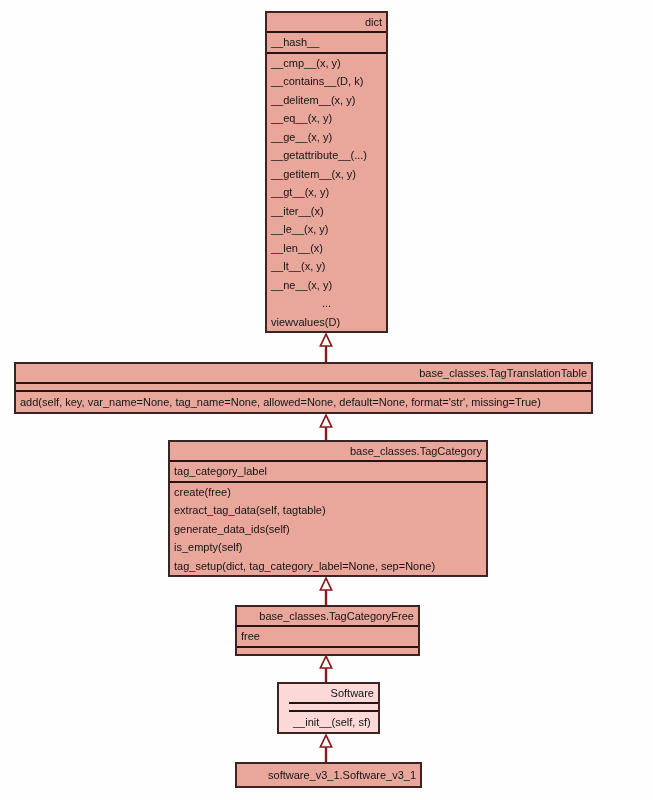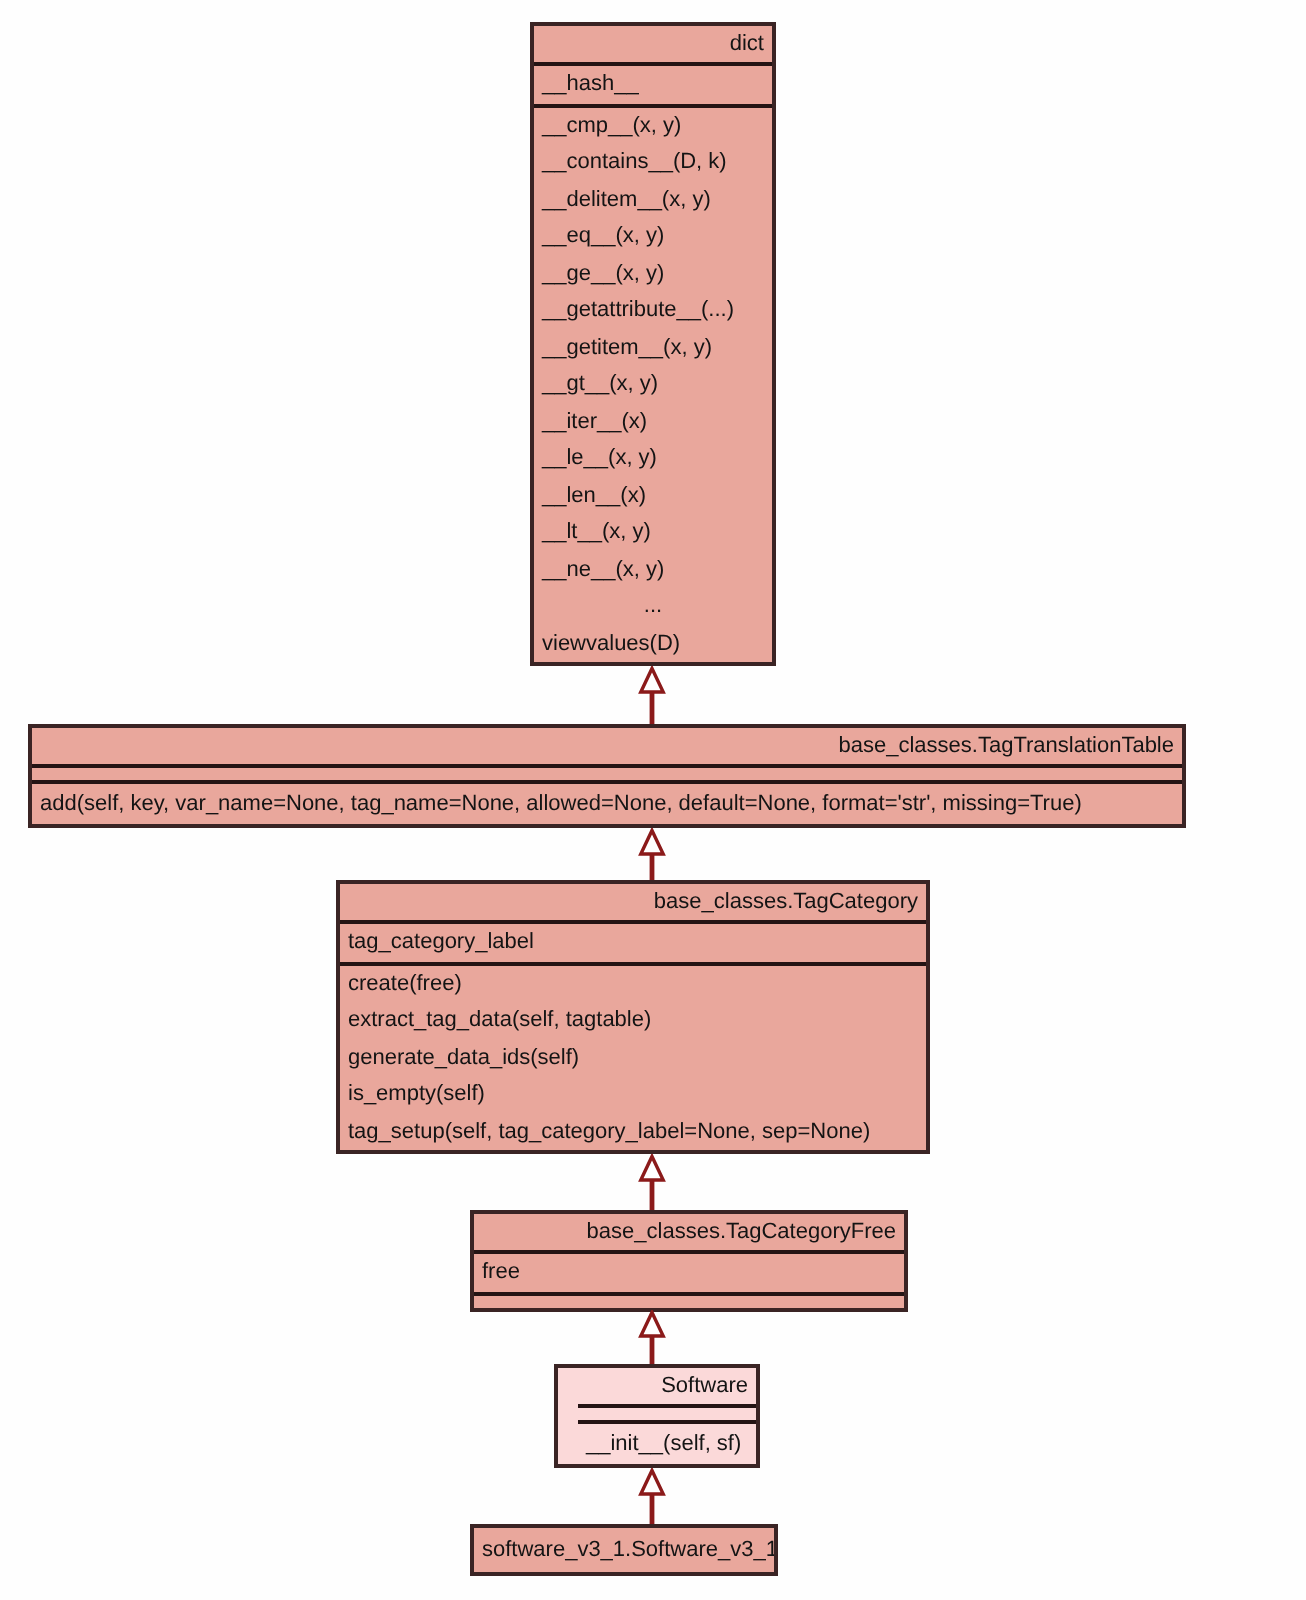--- a/index.html
+++ b/index.html
@@ -75,40 +75,40 @@
   <div class="compartment">
     <div class="row tall">add(self, key, var_name=None, tag_name=None, allowed=None, default=None, format='str', missing=True)</div>
   </div>
 </div>
 
 <svg class="arrow" style="left:319px; top:414px;" width="14" height="26" viewBox="0 0 14 26">
   <path d="M7 1.2 L12.6 13 L1.4 13 Z" stroke-width="1.7" stroke="#8b1a1a"></path>
   <line x1="7" y1="13" x2="7" y2="26" stroke-width="2.4" stroke="#8b1a1a"></line>
 </svg>
 
-<div class="cbox" style="left:168px; top:440px; width:297px;">
+<div class="cbox" style="left:168px; top:440px; width:320px;">
   <div class="title">base_classes.TagCategory</div>
   <div class="compartment">
     <div class="row">tag_category_label</div>
   </div>
   <div class="compartment">
     <div class="row">create(free)</div>
     <div class="row">extract_tag_data(self, tagtable)</div>
     <div class="row">generate_data_ids(self)</div>
     <div class="row">is_empty(self)</div>
-    <div class="row">tag_setup(self, tag_category_label=None, sep=None)</div>
+    <div class="row">tag_setup(dict, tag_category_label=None, sep=None)</div>
   </div>
 </div>
 
 <svg class="arrow" style="left:319px; top:577px;" width="14" height="28" viewBox="0 0 14 28">
   <path d="M7 1.2 L12.6 13 L1.4 13 Z" stroke-width="1.7" stroke="#8b1a1a"></path>
   <line x1="7" y1="13" x2="7" y2="28" stroke-width="2.4" stroke="#8b1a1a"></line>
 </svg>
 
-<div class="cbox" style="left:235px; top:605px; width:219px;">
+<div class="cbox" style="left:235px; top:605px; width:185px;">
   <div class="title">base_classes.TagCategoryFree</div>
   <div class="compartment">
     <div class="row">free</div>
   </div>
   <div class="compartment empty-comp"></div>
 </div>
 
 <svg class="arrow" style="left:319px; top:655px;" width="14" height="27" viewBox="0 0 14 27">
   <path d="M7 1.2 L12.6 13 L1.4 13 Z" stroke-width="1.7" stroke="#8b1a1a"></path>
   <line x1="7" y1="13" x2="7" y2="27" stroke-width="2.4" stroke="#8b1a1a"></line>
@@ -120,15 +120,15 @@
   <div class="compartment">
     <div class="row tall">__init__(self, sf)</div>
   </div>
 </div>
 
 <svg class="arrow" style="left:319px; top:734px;" width="14" height="28" viewBox="0 0 14 28">
   <path d="M7 1.2 L12.6 13 L1.4 13 Z" stroke-width="1.7" stroke="#8b1a1a"></path>
   <line x1="7" y1="13" x2="7" y2="28" stroke-width="2.4" stroke="#8b1a1a"></line>
 </svg>
 
-<div class="cbox" style="left:235px; top:762px; width:154px;">
+<div class="cbox" style="left:235px; top:762px; width:187px;">
   <div class="title title-only">software_v3_1.Software_v3_1</div>
 </div>
 
 </body></html>

